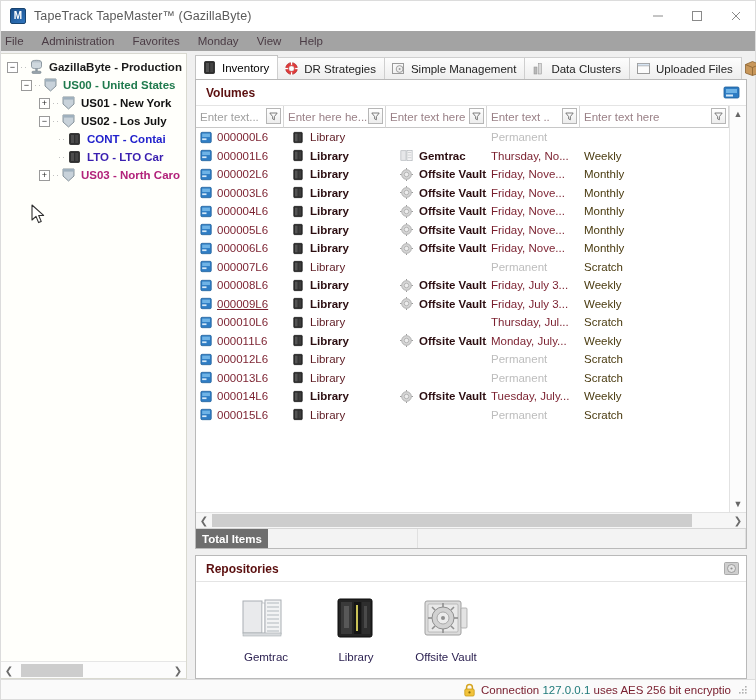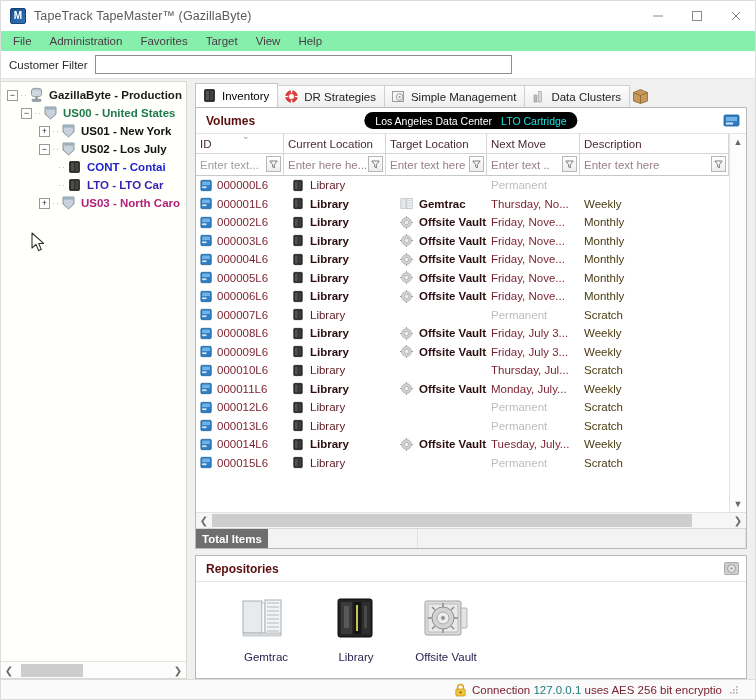--- a/index.html
+++ b/index.html
@@ -41,23 +41,22 @@
   .win-btns { margin-left:auto; display:flex; height:30px; }
   .win-btn {
     width:39px;height:30px;display:flex;align-items:center;justify-content:center;
     color:#888; font-size:13px;
   }
   .win-btn svg { display:block; }
 
   
   .menubar {
     height:20px; flex:0 0 20px;
-    background:#86efac;
+    background:#a3a3a3;
     display:flex; align-items:center;
-    padding-left:8px;
   }
   .menu-item {
     font-size:11.5px;
     color:#4a3b44;
     padding:0 9px;
     line-height:20px;
   }
   .menu-item:first-child { padding-left:4px; }
 
   
@@ -326,21 +325,21 @@
   
   .statusbar {
     height:20px; flex:0 0 20px;
     background:#fafafa;
     border-top:1px solid #dcdcdc;
     display:flex; align-items:center;
     position:relative;
   }
   .sb-right {
     margin-left:auto; display:flex; align-items:center;
-    height:20px; padding-right:15px;
+    height:20px; padding-right:6px;
   }
   .lock { width:13px;height:14px;margin-right:5px;position:relative;}
   .sb-text { font-size:11.5px; color:#7a2030; white-space:nowrap; overflow:hidden; max-width:258px;}
   .sb-text .ip { color:#1f7a7a; }
   .grip { width:12px;height:12px;margin-left:6px; position:relative; }
 
   .cursor { position:absolute; left:30px; top:150px; width:16px;height:22px; z-index:50; }
 </style>
 </head>
 <body>
@@ -367,29 +366,25 @@
             <line x1="10" y1="2" x2="2" y2="10" stroke="#8a8a8a" stroke-width="1"></line>
           </svg>
       </div>
     </div>
   </div>
 
   <div class="menubar">
     <div class="menu-item">File</div>
     <div class="menu-item">Administration</div>
     <div class="menu-item">Favorites</div>
-    <div class="menu-item">Target</div>
+    <div class="menu-item">Monday</div>
     <div class="menu-item">View</div>
     <div class="menu-item">Help</div>
   </div>
 
-  <div class="filterbar">
-    <div class="filter-label">Customer Filter</div>
-    <input class="filter-input" value="" style="">
-  </div>
 
   <div class="body">
 
     <div class="leftpane">
       <div class="tree">
 
         <div class="tnode" style="padding-left:6px">
           <div class="expander">−</div>
           <span class="dots">··</span>
           <span class="nodeicon">
@@ -531,70 +526,57 @@
         </div>
         <div class="tab">
           <span class="ticon">
             <svg width="15" height="15" viewBox="0 0 15 15">
               <rect x="3" y="6" width="3" height="7" fill="#b9b9b9" stroke="#8d8d8d" stroke-width=".5"></rect>
               <rect x="7.5" y="2.5" width="3" height="10.5" fill="#d9d9d9" stroke="#8d8d8d" stroke-width=".5"></rect>
             </svg>
           </span>
           <span>Data Clusters</span>
         </div>
+        <div class="tab">
+          <span class="ticon">
+            <svg width="15" height="15" viewBox="0 0 15 15">
+              <rect x="1.5" y="2.5" width="12" height="10" fill="#fbfbfb" stroke="#9a9a9a" stroke-width="1"></rect>
+              <rect x="1.5" y="2.5" width="12" height="2.4" fill="#d6e4f2" stroke="#9a9a9a" stroke-width=".6"></rect>
+            </svg>
+          </span>
+          <span>Uploaded Files</span>
+        </div>
         <div class="tabnav">
           <span class="tabnav-icon">
             <svg width="19" height="18" viewBox="0 0 19 18">
               <path d="M2.5 5.5 L9.5 2.5 L16.5 5.5 L16.5 14 L9.5 16.5 L2.5 14 Z" fill="#c8975a" stroke="#8a6230" stroke-width=".8"></path>
               <path d="M2.5 5.5 L9.5 8.5 L16.5 5.5" fill="none" stroke="#8a6230" stroke-width=".8"></path>
               <path d="M9.5 8.5 L9.5 16.5" fill="none" stroke="#8a6230" stroke-width=".8"></path>
             </svg>
           </span>
 
         </div>
       </div>
 
       <div class="panel volumes">
         <div class="panel-head">
           <div class="panel-title">Volumes</div>
-          <div class="badge">
-            <span>Los Angeles Data Center</span>
-            <span class="b2">LTO Cartridge</span>
-          </div>
           <span class="head-ico">
             <svg width="17" height="15" viewBox="0 0 17 15">
               <rect x="1" y="2" width="15" height="11" rx="1.4" fill="#2f7dc4" stroke="#1b5b97" stroke-width=".8"></rect>
               <rect x="3" y="4" width="11" height="4" fill="#6fb3e6"></rect>
               <rect x="3" y="9.5" width="7" height="2" fill="#d5e9f8"></rect>
             </svg>
           </span>
         </div>
 
         <div class="gridwrap">
           <div class="grid-scroll">
             <div class="grid-main">
 
-              <div class="colhead">
-                <div class="ch" style="width:88px">
-                  <span>ID</span>
-                  <span class="sortmark">⌄</span>
-                </div>
-                <div class="ch" style="width:102px">
-                  <span>Current Location</span>
-                </div>
-                <div class="ch" style="width:101px">
-                  <span>Target Location</span>
-                </div>
-                <div class="ch" style="width:93px">
-                  <span>Next Move</span>
-                </div>
-                <div class="ch" style="flex:1 1 auto">
-                  <span>Description</span>
-                </div>
-              </div>
 
               <div class="filtrow">
                 <div class="fc" style="width:88px">
                   <span class="ph grey">Enter text...</span>
                   <span class="funnel">
                     <svg width="9" height="9" viewBox="0 0 9 9">
                         <path d="M.8 1 h7.4 L5.4 4.6 v3.2 L3.6 6.9 V4.6 Z" fill="none" stroke="#6f6f6f" stroke-width=".9"></path>
                       </svg>
                   </span>
                 </div>
@@ -949,21 +931,21 @@
                             <line x1="13.4" y1="7.5" x2="15" y2="7.5"></line>
                           </g>
                         </svg>
                       </span>
                       <span>Offsite Vault...</span>
                     </div>
                     <div class="cell nm" style="width: 93px;">Friday, July 3...</div>
                     <div class="cell desc" style="flex: 1 1 auto;">Weekly</div>
                   </div>
                   <div class="row b">
-                    <div class="cell id" style="width: 88px;">
+                    <div class="cell id" style="width: 88px; text-decoration: underline;">
                       <span style="display:inline-flex;margin-right:4px">
                         <svg width="13" height="13" viewBox="0 0 15 15">
                           <rect x="1" y="1.5" width="12" height="12" rx="1.4" fill="#2f7dc4" stroke="#1b5b97" stroke-width=".8"></rect>
                           <rect x="2.5" y="3" width="9" height="4" fill="#6fb3e6"></rect>
                           <rect x="2.5" y="8.5" width="5" height="2" fill="#d5e9f8"></rect>
                         </svg>
                       </span>
                       <span>000009L6</span>
                     </div>
                     <div class="cell loc" style="width: 102px;">

